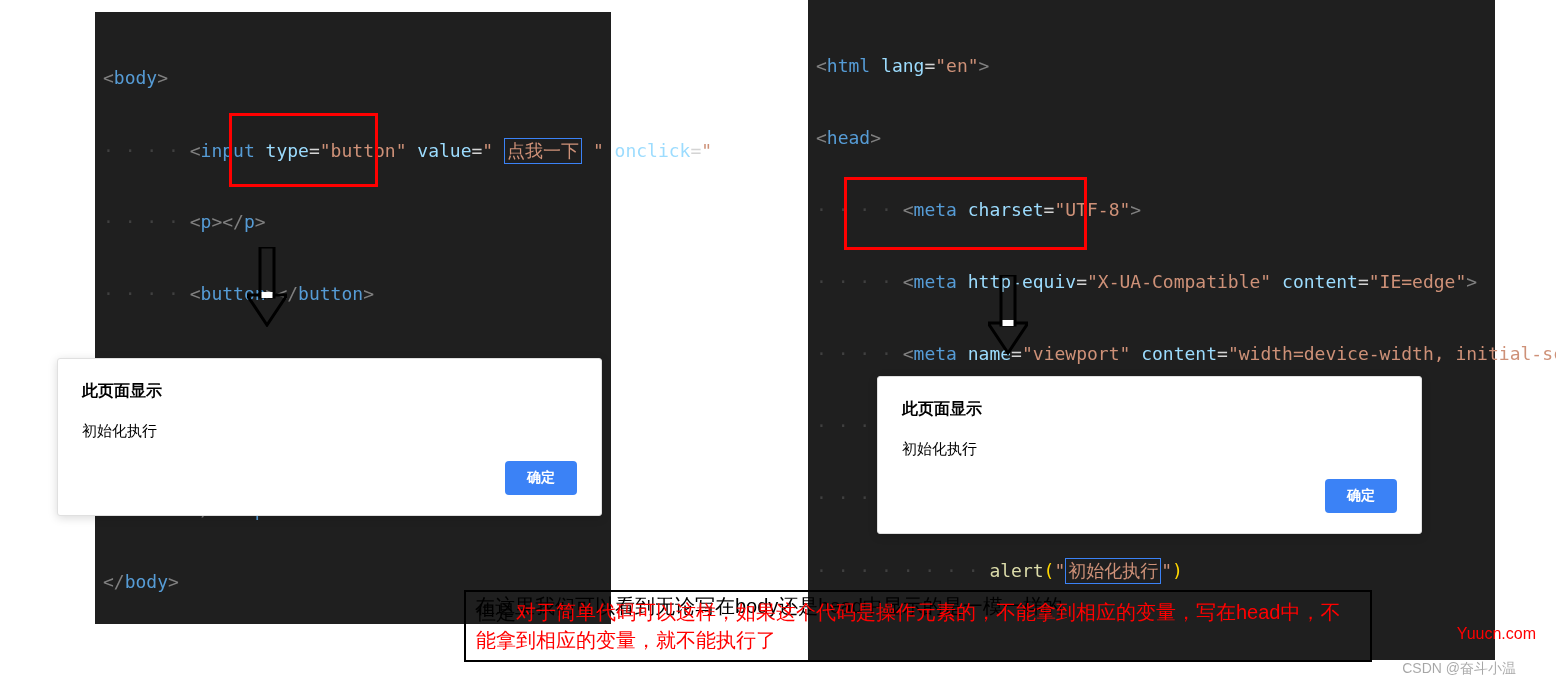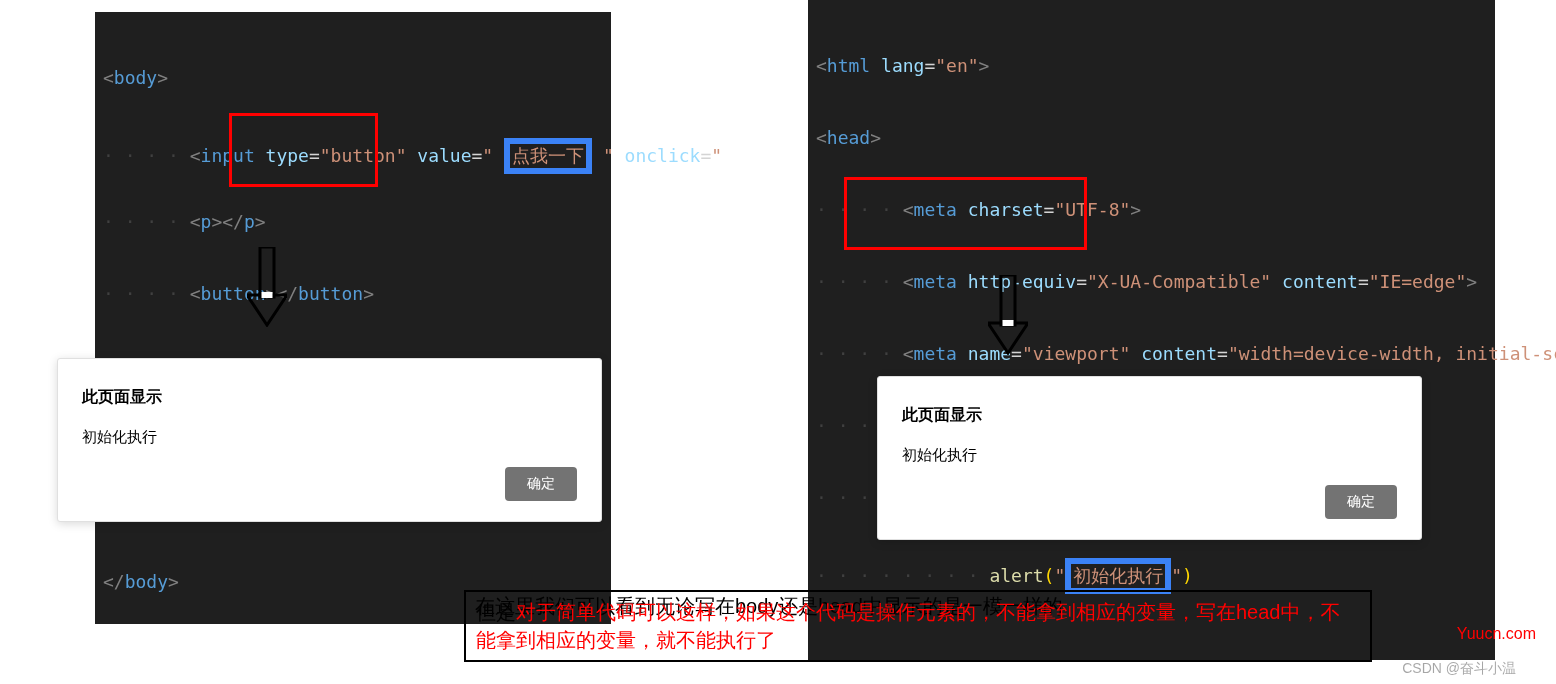--- a/index.html
+++ b/index.html
@@ -25,54 +25,55 @@
   .guide { color: #404040; }
   .tag { color: #569cd6; }
   .attr { color: #9cdcfe; }
   .op { color: #d4d4d4; }
   .str { color: #ce9178; }
   .fn { color: #dcdcaa; }
   .pn { color: #d4d4d4; }
   .bracket-y { color: #ffd700; }
   .lt { color: #808080; }
   .highlight-box {
-    border: 6px solid #3b82f6;
+    border: 1px solid #3b82f6;
     padding: 0 2px;
     display: inline-block;
   }
   .red-box {
     border: 3px solid #ff0000;
     position: absolute;
     pointer-events: none;
   }
   .arrow-down {
     position: absolute;
     width: 40px;
     height: 80px;
   }
   .dialog {
     position: absolute;
     background: #ffffff;
     border: 1px solid #e0e0e0;
     box-shadow: 0 2px 10px rgba(0,0,0,0.15);
     border-radius: 3px;
-    padding: 28px 24px 20px 24px;
+    padding: 22px 24px 20px 24px;
     width: 545px;
   }
   .dialog-title { font-weight: bold; font-size: 16px; margin-bottom: 20px; }
   .dialog-msg { font-size: 15px; margin-bottom: 20px; }
   .dialog-btn {
-    background: #737373;
+    background: #3b82f6;
     color: #fff;
     border: none;
     border-radius: 4px;
     padding: 8px 22px;
     font-size: 14px;
     float: right;
     cursor: pointer;
+    font-weight: bold;
   }
   .dialog-btn-wrap { text-align: right; clear: both; }
   .clear { clear: both; }
   .caption-text {
     position: absolute;
     font-size: 20px;
     color: #000;
   }
   .warn-box {
     position: absolute;

